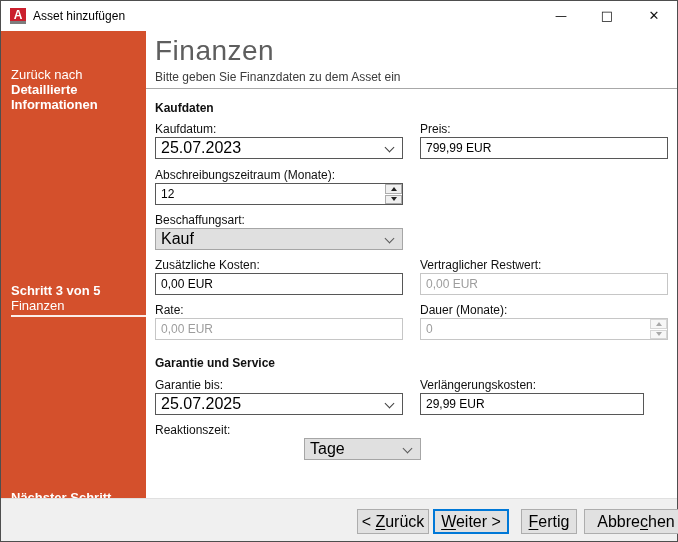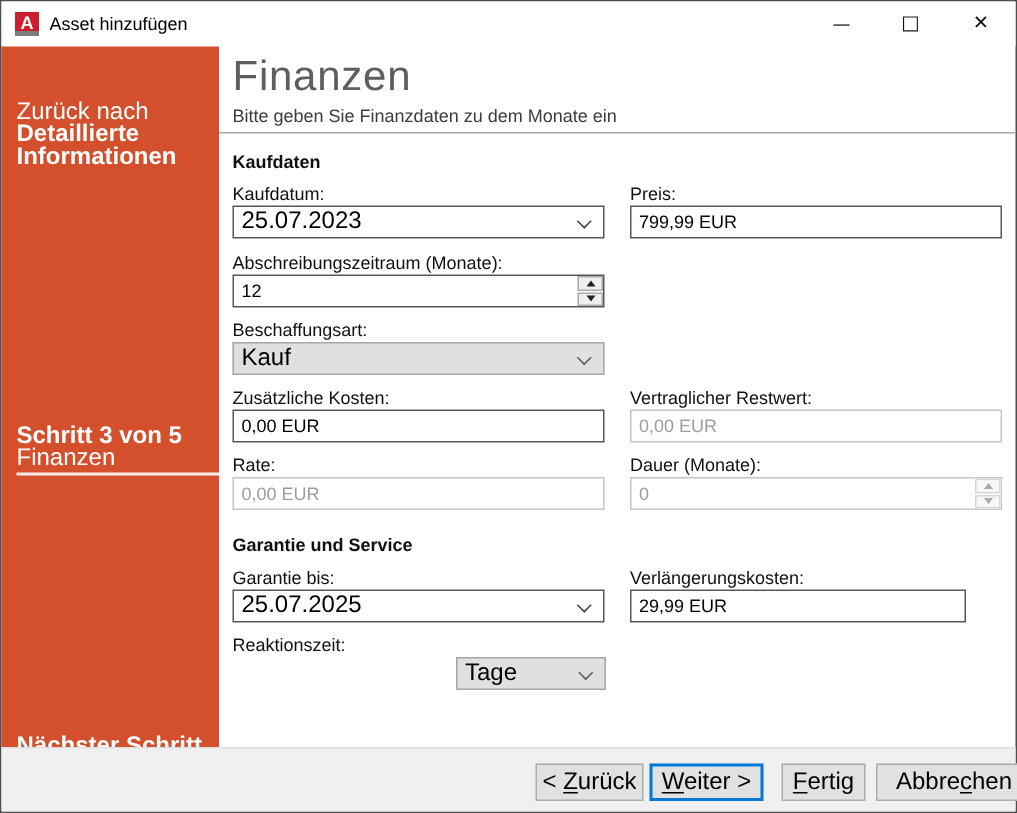--- a/index.html
+++ b/index.html
@@ -20,21 +20,21 @@
   }
   .window-title { position:absolute; left:32px; top:0; line-height:30px; font-size:12px; color:#000; white-space:nowrap; }
   .ctrl { position:absolute; top:0; height:30px; text-align:center; line-height:30px;
           font-family:"DejaVu Sans", sans-serif; color:#111; cursor:default; }
   .ctrl-min  { left:537px; width:46px; font-size:12px; }
   .ctrl-max  { left:583px; width:46px; font-size:13px; }
   .ctrl-close{ left:629px; width:48px; font-size:13px; }
 
   
   .sidebar { position:absolute; left:1px; top:31px; width:145px; height:467px; background:#d4502c; color:#fff; }
-  .sb-text { position:absolute; left:10px; right:6px; line-height:15px; font-size:16px; }
+  .sb-text { position:absolute; left:10px; right:6px; line-height:15px; font-size:13px; }
   .sb-back-1 { top:36px; }
   .sb-back-2 { top:51px; font-weight:bold; }
   .sb-step-1 { top:252px; font-weight:bold; }
   .sb-step-2 { top:267px; }
   .sb-underline { position:absolute; left:10px; right:0; top:284px; height:2px; background:rgba(255,255,255,0.9); }
   .sb-next-1 { top:459px; font-weight:bold; }
   .sb-next-2 { top:474px; }
 
   
   .page-title { position:absolute; left:155px; top:35px; font-size:28px; font-weight:300; color:#5e5e5e; letter-spacing:0.5px; }
@@ -107,21 +107,21 @@
     <div class="sb-text sb-back-1">Zurück nach</div>
     <div class="sb-text sb-back-2">Detaillierte Informationen</div>
     <div class="sb-text sb-step-1">Schritt 3 von 5</div>
     <div class="sb-text sb-step-2">Finanzen</div>
     <div class="sb-underline"></div>
     <div class="sb-text sb-next-1">Nächster Schritt</div>
     <div class="sb-text sb-next-2">Dokumente</div>
   </div>
 
   <div class="page-title">Finanzen</div>
-  <div class="page-subtitle">Bitte geben Sie Finanzdaten zu dem Monate ein</div>
+  <div class="page-subtitle">Bitte geben Sie Finanzdaten zu dem Asset ein</div>
   <div class="header-divider"></div>
 
   <div class="flabel fsection" style="left:155px; top:101px;">Kaufdaten</div>
 
   <div class="flabel" style="left:155px; top:122px;">Kaufdatum:</div>
   <div class="combo" style="left:155px; top:137px; width:248px;">
     <span>25.07.2023</span>
     <span class="chev"></span>
   </div>
 
@@ -174,21 +174,21 @@
   <div class="flabel" style="left:155px; top:378px;">Garantie bis:</div>
   <div class="combo" style="left:155px; top:393px; width:248px;">
     <span>25.07.2025</span>
     <span class="chev"></span>
   </div>
 
   <div class="flabel" style="left:420px; top:378px;">Verlängerungskosten:</div>
   <input class="textfield" style="left: 420px; top: 393px; width: 224px;" value="29,99 EUR">
 
   <div class="flabel" style="left:155px; top:423px;">Reaktionszeit:</div>
-  <div class="combo gray" style="left:304px; top:438px; width:100px;">
+  <div class="combo gray" style="left:304px; top:438px; width:117px;">
     <span>Tage</span>
     <span class="chev"></span>
   </div>
 
   <div class="footer">
     <button class="btn" style="left:356px; width:72px;"><span><span>&lt; </span><span class="ak">Z</span><span>urück</span></span></button>
     <button class="btn default" style="left:432px; width:76px;"><span><span></span><span class="ak">W</span><span>eiter &gt;</span></span></button>
     <button class="btn" style="left:520px; width:56px;"><span><span></span><span class="ak">F</span><span>ertig</span></span></button>
     <button class="btn" style="left:583px; width:104px;"><span><span>Abbre</span><span class="ak">c</span><span>hen</span></span></button>
   </div>

